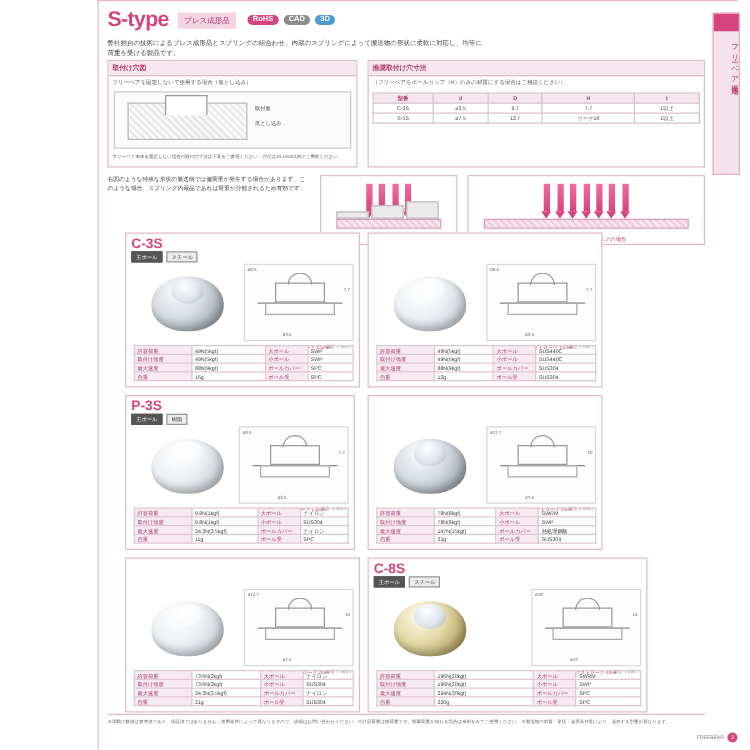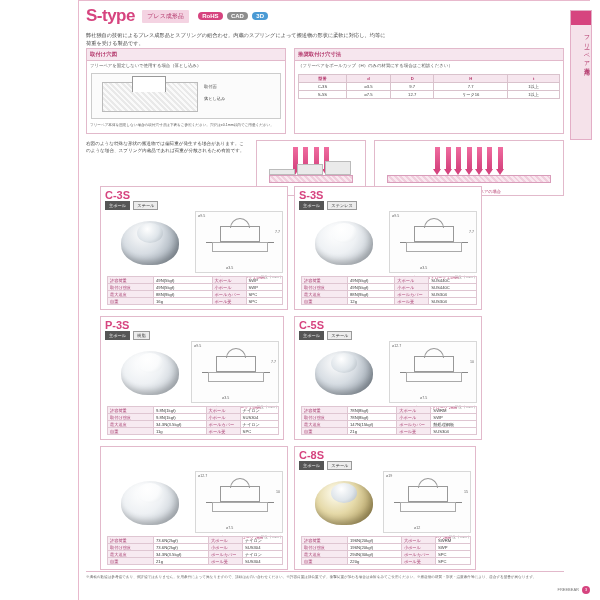--- a/index.html
+++ b/index.html
@@ -356,27 +356,20 @@
           <td>16g</td>
           <td class="lbl2">ボール受</td>
           <td>SPC</td>
         </tr>
       </tbody>
         </table>
     </div>
   </div>
 
   <div class="card" style="left:294px; top:186px; width:188px; height:124px;">
-    <div class="card-head">
-      <div class="card-title">S-3S</div>
-      <div class="tagrow">
-        <span class="tag dark">主ボール</span>
-        <span class="tag">ステンレス</span>
-      </div>
-    </div>
     <div class="card-photo">
       <div class="ball white whitetop">
           <div class="top"></div>
         </div>
     </div>
     <div class="drawing">
       <div class="dwg-line" style="left:10px; top:30px; width:68px; height:1px;"></div>
       <div class="dwg-line" style="left:24px; top:14px; width:40px; height:16px; background:transparent; border:1px solid #999;"></div>
       <div class="dwg-line" style="left:34px; top:6px; width:20px; height:10px; background:transparent; border:1px solid #999; border-bottom:none; border-radius:10px 10px 0 0;"></div>
       <div class="dwg-line" style="left:16px; top:30px; width:56px; height:10px; background:transparent; border:1px solid #aaa;"></div>
@@ -468,27 +461,20 @@
           <td>11g</td>
           <td class="lbl2">ボール受</td>
           <td>SPC</td>
         </tr>
       </tbody>
         </table>
     </div>
   </div>
 
   <div class="card" style="left:294px; top:316px; width:188px; height:124px;">
-    <div class="card-head">
-      <div class="card-title">C-5S</div>
-      <div class="tagrow">
-        <span class="tag dark">主ボール</span>
-        <span class="tag">スチール</span>
-      </div>
-    </div>
     <div class="card-photo">
       <div class="ball">
           <div class="top"></div>
         </div>
     </div>
     <div class="drawing">
       <div class="dwg-line" style="left:10px; top:30px; width:68px; height:1px;"></div>
       <div class="dwg-line" style="left:24px; top:14px; width:40px; height:16px; background:transparent; border:1px solid #999;"></div>
       <div class="dwg-line" style="left:34px; top:6px; width:20px; height:10px; background:transparent; border:1px solid #999; border-bottom:none; border-radius:10px 10px 0 0;"></div>
       <div class="dwg-line" style="left:16px; top:30px; width:56px; height:10px; background:transparent; border:1px solid #aaa;"></div>
@@ -572,21 +558,21 @@
           <td class="lbl">自重</td>
           <td>21g</td>
           <td class="lbl2">ボール受</td>
           <td>SUS304</td>
         </tr>
       </tbody>
         </table>
     </div>
   </div>
 
-  <div class="card" style="left:294px; top:446px; width:182px; height:124px;">
+  <div class="card" style="left:294px; top:446px; width:224px; height:124px;">
     <div class="card-head">
       <div class="card-title">C-8S</div>
       <div class="tagrow">
         <span class="tag dark">主ボール</span>
         <span class="tag">スチール</span>
       </div>
     </div>
     <div class="card-photo">
       <div class="ball gold">
           <div class="top"></div>

